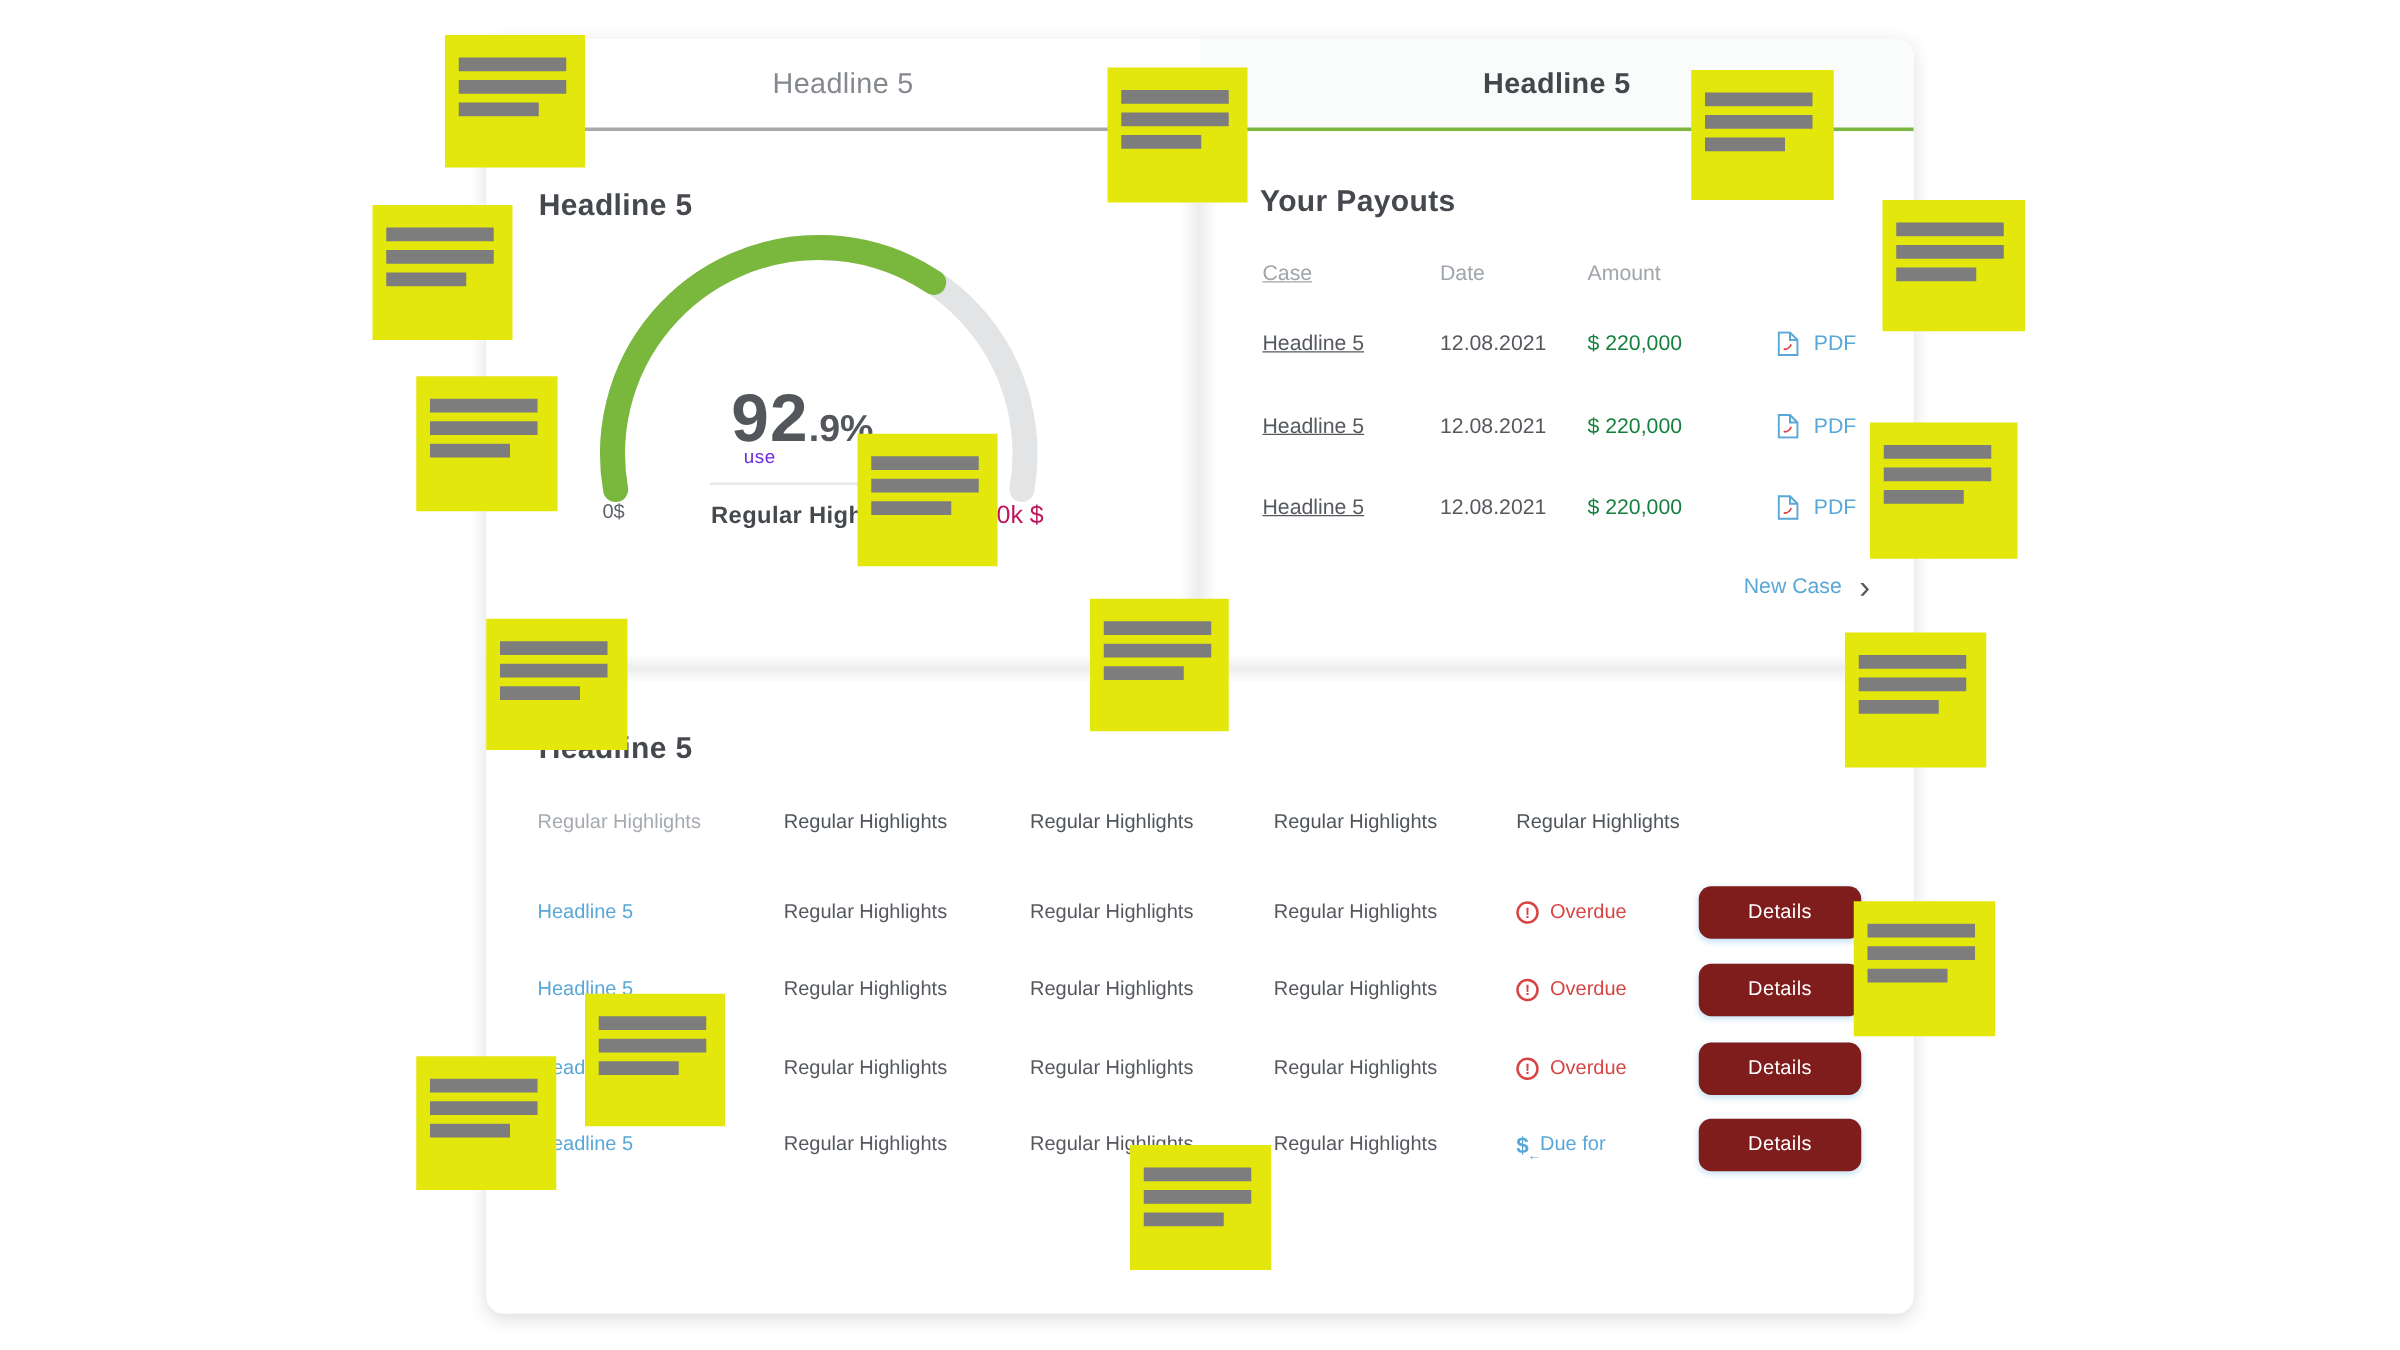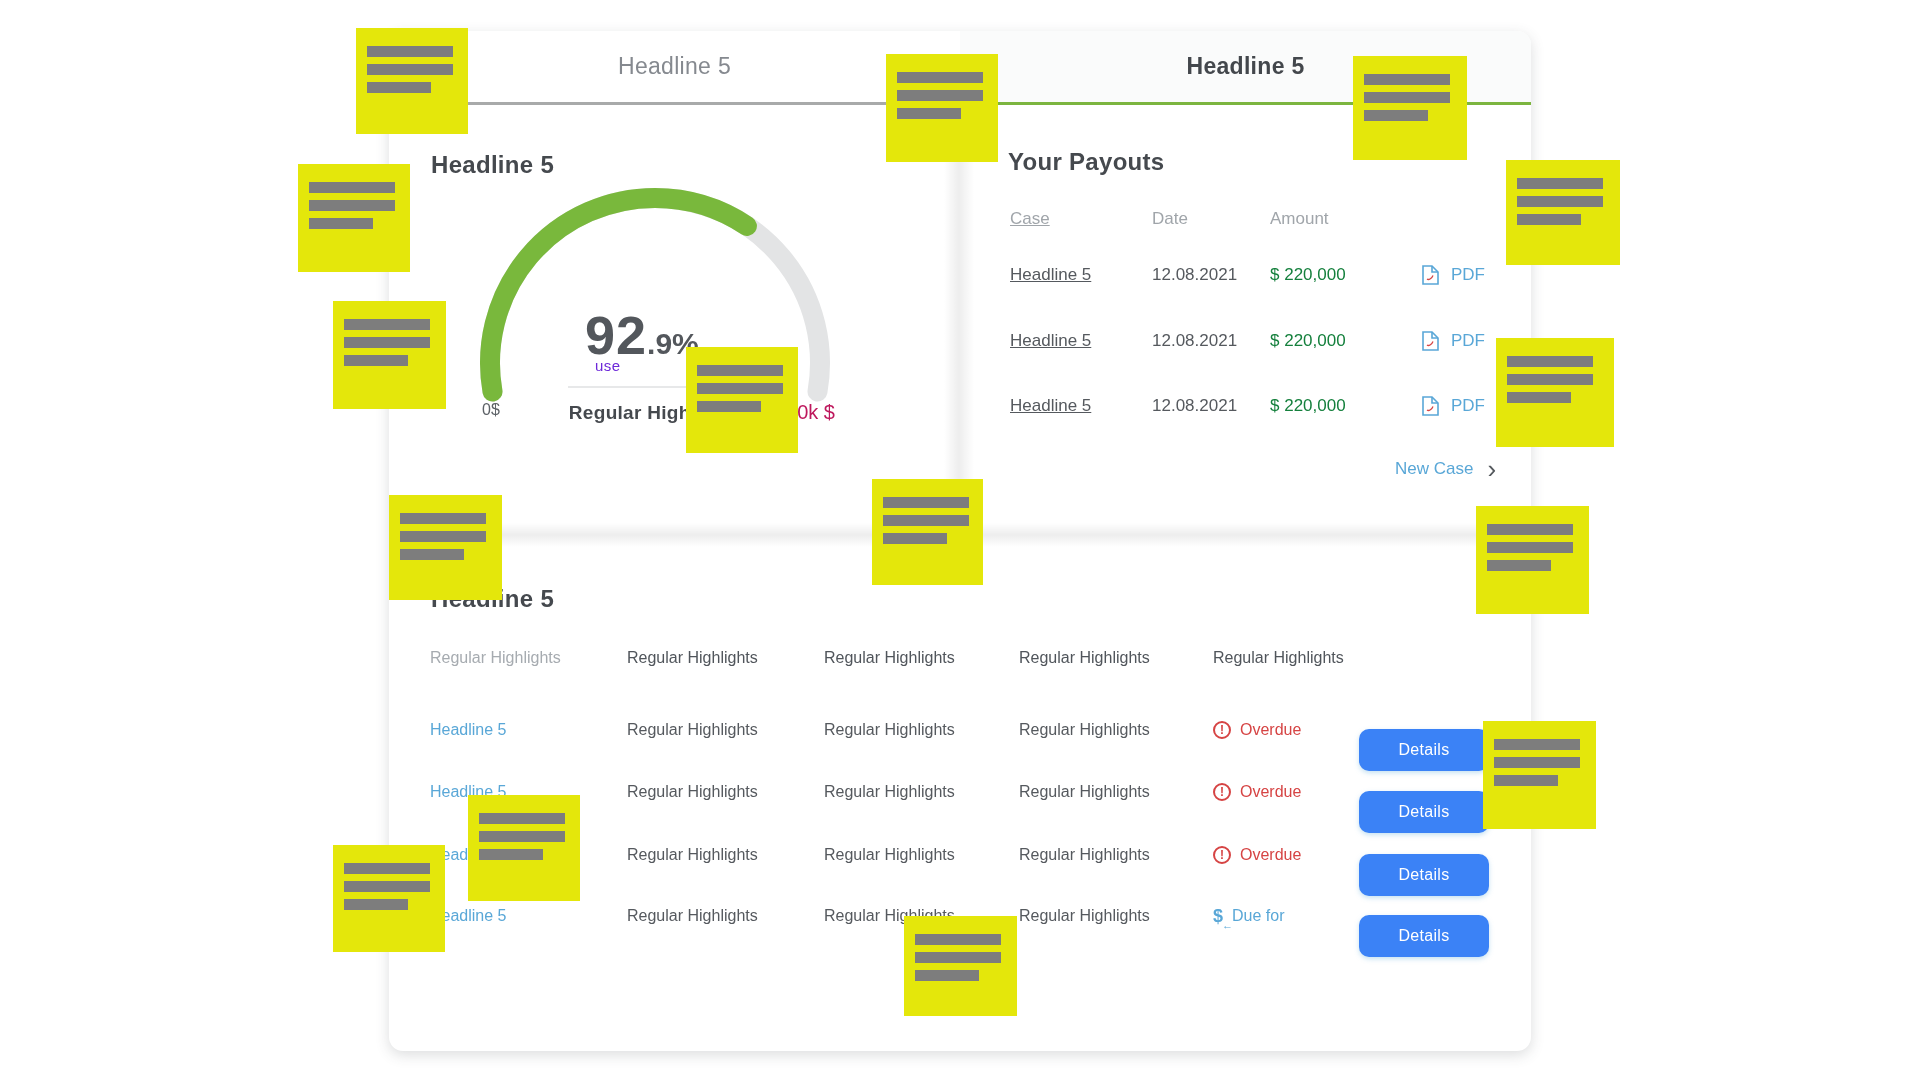--- a/index.html
+++ b/index.html
@@ -65,23 +65,23 @@
   .crow.head .cell.muted { color:#a6abb0; font-weight:400; }
   .crow .plain { color:#55595e; }
   .crow .link  { color:#59a7d7; cursor:pointer; }
   .status { display:flex; align-items:center; gap:9px; height:42px; }
   .status.overdue { color:#d64444; }
   .status.due     { color:#59a7d7; }
   .ov-icon { display:inline-block; width:18px; height:18px; border:2px solid #d64444; border-radius:50%;
              font-size:12px; font-weight:700; color:#d64444; text-align:center; line-height:15px; }
   .due-icon { position:relative; font-size:18px; font-weight:700; color:#59a7d7; line-height:18px; }
   .due-icon i { position:absolute; left:9px; top:9px; font-style:normal; font-size:11px; }
-  .btn { position:absolute; left:970px; top:0; width:130px; height:42px; background:#3b82f6;
+  .btn { position:absolute; left:970px; top:0; width:130px; height:42px; background:#7f1d1d;
          border:none; border-radius:10px; color:#ffffff; font-size:16px; letter-spacing:0.3px;
-         font-family:inherit; cursor:pointer; box-shadow:0 2px 5px rgba(88,169,218,0.35);margin-top:20px; }
+         font-family:inherit; cursor:pointer; box-shadow:0 2px 5px rgba(88,169,218,0.35); }
 
   
   .sticker { position:absolute; background:#e4e70b; z-index:50; }
   .sticker .b { position:absolute; left:11px; height:11px; background:#7d7d7d; }
   .sticker .b1 { top:18px; width:86px; }
   .sticker .b2 { top:36px; width:86px; }
   .sticker .b3 { top:54px; width:64px; }
 </style>
 </head>
 <body>

